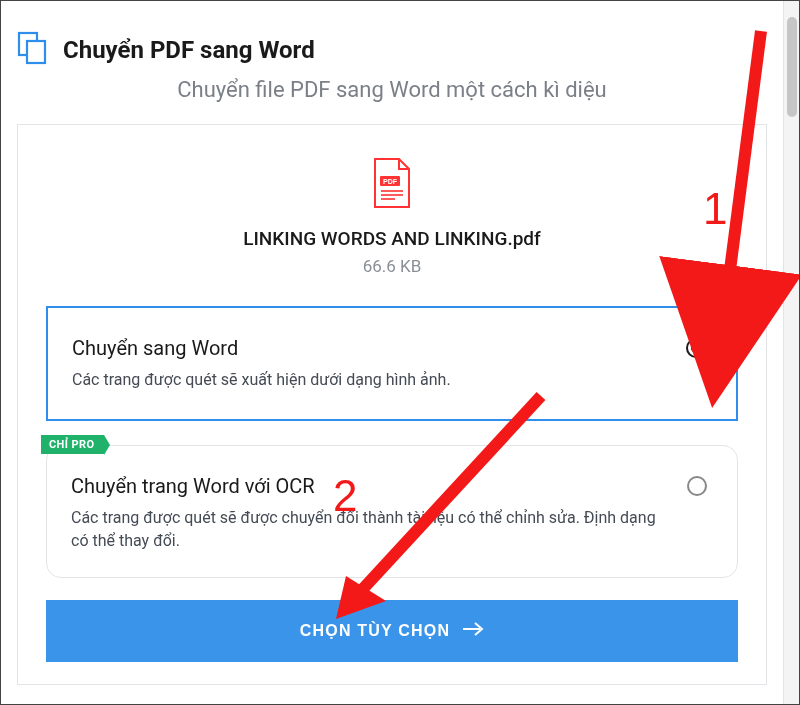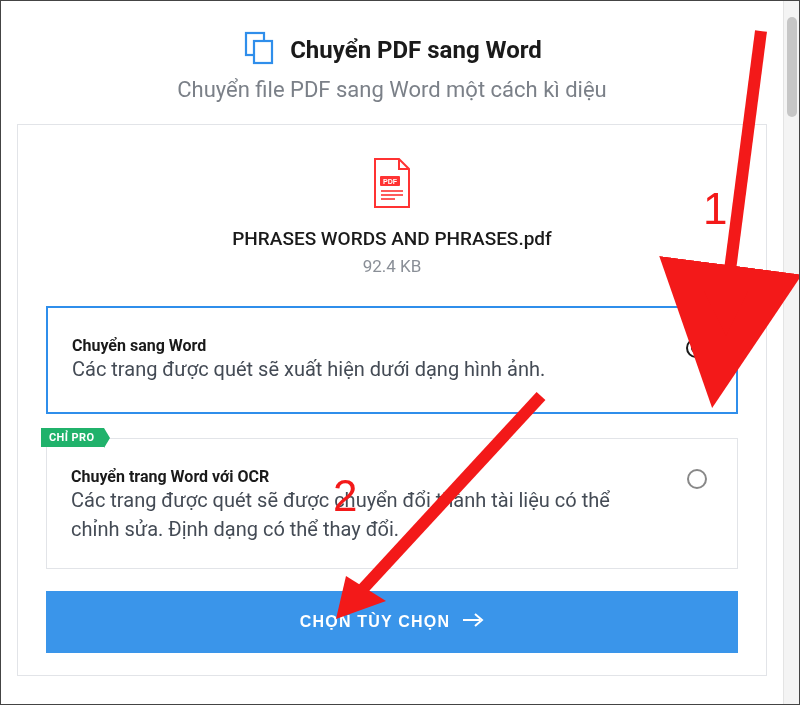--- a/index.html
+++ b/index.html
@@ -3,43 +3,43 @@
 <meta charset="utf-8">
 <style>
   * { box-sizing: border-box; margin: 0; padding: 0; }
   html, body { width: 800px; height: 705px; font-family: -apple-system, BlinkMacSystemFont, "Segoe UI", Roboto, Arial, sans-serif; background: #fff; color: #222; }
   .page { width: 800px; height: 705px; border: 1px solid #444; position: relative; overflow: hidden; }
   .scroll-track { position: absolute; top: 0; right: 0; width: 16px; height: 100%; background: #f4f4f4; border-left: 1px solid #e4e4e4; }
   .scroll-thumb { position: absolute; top: 16px; left: 3px; width: 10px; height: 100px; background: #c6c6c6; border-radius: 5px; }
   .content { padding: 30px 14px 20px 14px; width: calc(100% - 16px); }
 
   .header { text-align: center; padding-bottom: 22px; }
-  .header-row { display: flex; align-items: center; justify-content: center; gap: 14px; }
+  .header-row { display: flex; align-items: center; gap: 14px; }
   .header-row h1 { font-size: 24px; font-weight: 700; color: #1a1a1a; }
   .subtitle { margin-top: 8px; font-size: 22px; color: #7b8088; }
 
   .card { border: 1px solid #e2e4e8; margin: 0 2px; padding: 28px 28px 22px 28px; position: relative; }
 
   .file-area { text-align: center; padding: 4px 0 30px; }
   .file-name { font-size: 19px; color: #1a1a1a; margin-top: 14px; font-weight: 500; }
   .file-size { font-size: 17px; color: #8a8f97; margin-top: 6px; }
 
   .option { border: 1px solid #e2e4e8; padding: 28px 80px 28px 24px; position: relative; margin-bottom: 24px; }
   .option.selected { border: 2px solid #2f8eeb; }
-  .option-title { font-size: 16px; font-weight: 700; color: #1a1a1a; }
-  .option-desc { font-size: 20px; color: #444b55; line-height: 1.45; }
+  .option-title { font-size: 20px; font-weight: 400; color: #1a1a1a; }
+  .option-desc { font-size: 16px; color: #444b55; margin-top: 8px; line-height: 1.45; }
 
   .radio { position: absolute; top: 30px; right: 30px; width: 20px; height: 20px; border: 2px solid #1a1a1a; border-radius: 50%; background: #fff; }
   .radio.checked::after { content: ""; position: absolute; top: 3px; left: 3px; width: 10px; height: 10px; background: #1a1a1a; border-radius: 50%; }
   .radio.unchecked { border-color: #888; }
 
   .pro-tag { position: absolute; top: -11px; left: -6px; background: #20b26b; color: #fff; font-size: 11px; font-weight: 700; padding: 3px 10px 3px 8px; letter-spacing: 0.4px; }
   .pro-tag::after { content:""; position:absolute; right:-6px; top:0; width:0; height:0; border-top:10px solid transparent; border-bottom:10px solid transparent; border-left:6px solid #20b26b; }
 
-  .option2 { margin-bottom: 22px; padding-bottom: 24px; }
+  .option2 { margin-bottom: 22px; padding-bottom: 24px; border-radius: 15px; }
 
   .cta { width: 100%; background: #3a95ea; color: #fff; text-align: center; border: none; padding: 22px 0; font-size: 16px; font-weight: 700; letter-spacing: 1.2px; cursor: pointer; display: flex; justify-content: center; align-items: center; gap: 12px; }
   .cta .arrow-icon { display: inline-block; }
 
   
   .icon-copy { width: 34px; height: 34px; }
   .icon-pdf { width: 42px; height: 52px; }
 
   
   .anno { position: absolute; pointer-events: none; }
@@ -72,22 +72,22 @@
           <svg class="icon-pdf" viewBox="0 0 42 52">
             <path d="M4 2 H28 L38 12 V50 H4 Z" fill="none" stroke="#f33" stroke-width="2"></path>
             <path d="M28 2 V12 H38" fill="none" stroke="#f33" stroke-width="2"></path>
             <rect x="9" y="19" width="20" height="10" rx="1" fill="#f33"></rect>
             <text x="19" y="27" text-anchor="middle" font-size="7" font-weight="700" fill="#fff" font-family="Arial">PDF</text>
             <line x1="10" y1="34" x2="32" y2="34" stroke="#f33" stroke-width="1.6"></line>
             <line x1="10" y1="38" x2="32" y2="38" stroke="#f33" stroke-width="1.6"></line>
             <line x1="10" y1="42" x2="24" y2="42" stroke="#f33" stroke-width="1.6"></line>
           </svg>
         </span>
-        <div class="file-name">PHRASES WORDS AND PHRASES.pdf</div>
-        <div class="file-size">92.4 KB</div>
+        <div class="file-name">LINKING WORDS AND LINKING.pdf</div>
+        <div class="file-size">66.6 KB</div>
       </div>
 
       <div class="option selected">
         <div class="option-title">Chuyển sang Word</div>
         <div class="option-desc">Các trang được quét sẽ xuất hiện dưới dạng hình ảnh.</div>
         <span class="radio checked"></span>
       </div>
 
       <div class="option option2" style="position:relative;">
         <span class="pro-tag">CHỈ PRO</span>

